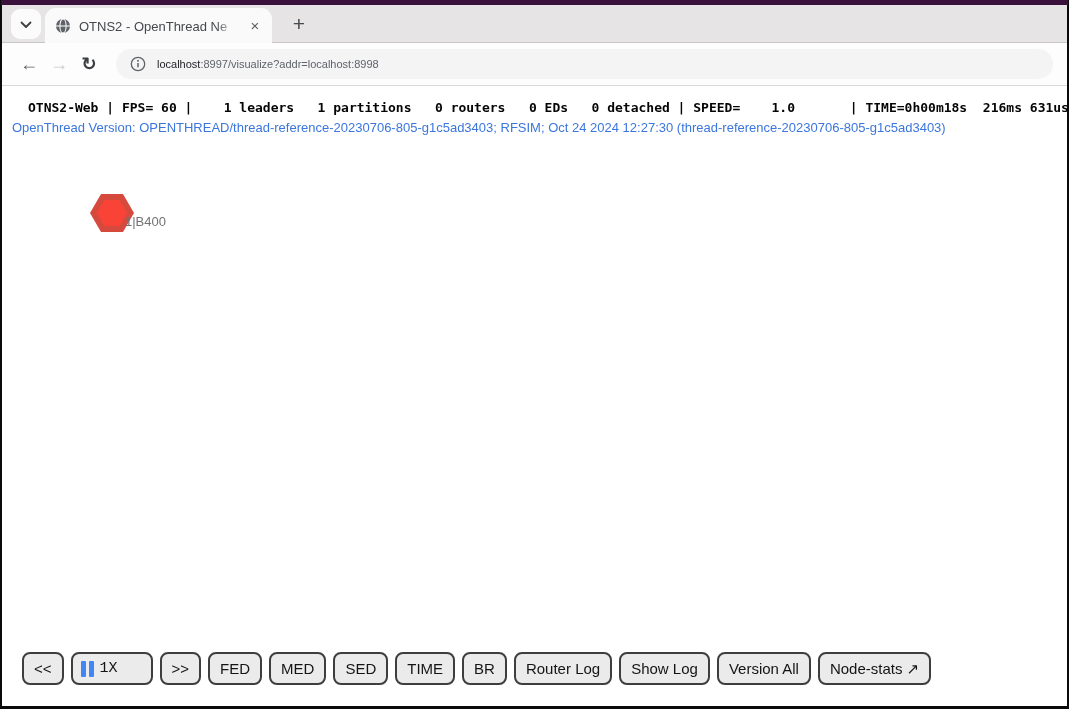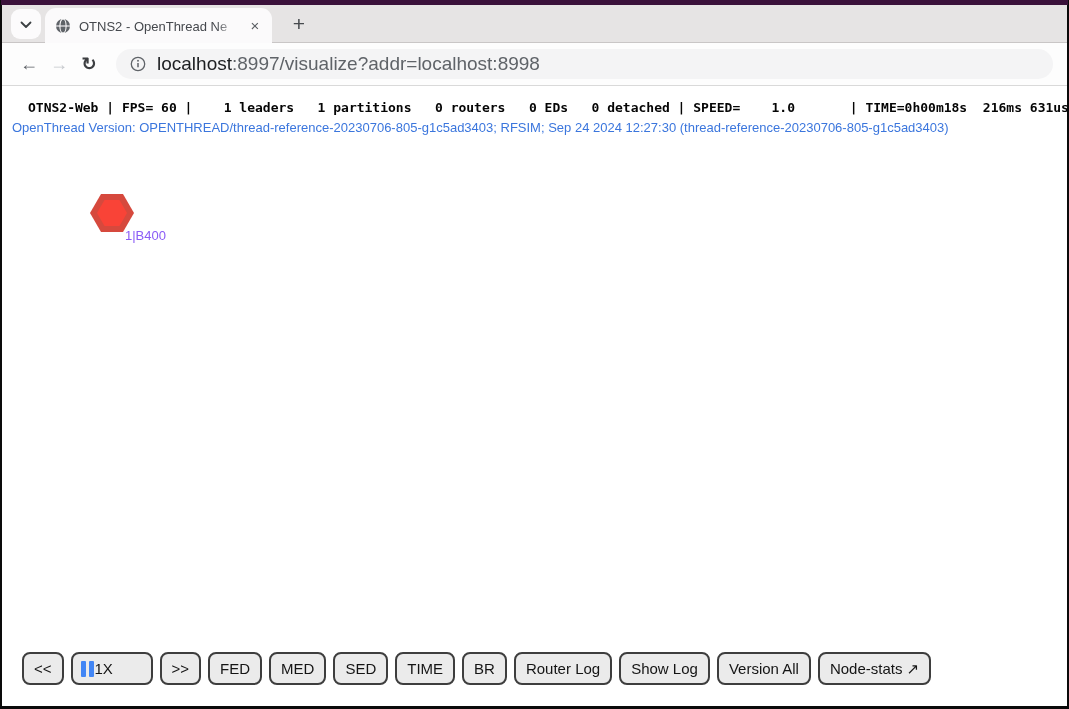--- a/index.html
+++ b/index.html
@@ -78,21 +78,21 @@
   .back-btn { color: #5f6368; }
   .fwd-btn { color: #c6c9cd; }
   .reload-btn { color: #3d3f42; font-size: 18px; font-weight: bold; }
   .omnibox {
     flex: 1; height: 30px; margin-left: 12px;
     background: #f4f4f5; border-radius: 15px;
     display: flex; align-items: center;
     padding: 0 14px;
   }
   .info-icon { flex: 0 0 16px; height: 16px; margin-right: 11px; }
-  .url { font-size: 19px; white-space: nowrap; }
+  .url { font-size: 11px; white-space: nowrap; }
   .url .host { color: #1c1e21; }
   .url .rest { color: #5f6368; }
   
   .content {
     flex: 1; position: relative; background: #ffffff; overflow: hidden;
   }
   .status-line {
     position: absolute; left: 26px; top: 14px;
     font-family: "DejaVu Sans Mono", monospace;
     font-size: 13px; font-weight: 700; color: #050505;
@@ -100,38 +100,38 @@
   }
   .version-line {
     position: absolute; left: 10px; top: 34px;
     font-size: 13px; color: #3b76dd; white-space: pre;
   }
   .node {
     position: absolute; left: 86px; top: 106px; width: 80px; height: 50px;
   }
   .node svg { display: block; }
   .node-label {
-    position: absolute; left: 37px; top: 36px;
-    font-size: 13px; color: #8b5cf6; white-space: nowrap;
+    position: absolute; left: 37px; top: 22px;
+    font-size: 13px; color: #737373; white-space: nowrap;
   }
   
   .toolbar {
     position: absolute; left: 20px; bottom: 21px;
     display: flex; gap: 7px; align-items: center;
   }
   .tbtn {
     height: 33px;
     border: 2px solid #3e3e3e; border-radius: 8px;
     background: #ebebeb;
     color: #141414; font-size: 15px; font-family: "Liberation Sans", sans-serif;
     display: flex; align-items: center; justify-content: center;
     padding: 0 10px; white-space: nowrap;
   }
   .speed-btn {
-    width: 82px; justify-content: flex-start; padding: 0 8px; 
+    width: 82px; justify-content: flex-start; padding: 0 8px; gap: 5px; font-family: Liberation Mono, monospace;
   }
   .pause-icon { width: 14px; height: 16px; flex: 0 0 14px; }
 </style>
 </head>
 <body>
 
 <div class="top-strip"></div>
 
 <div class="window">
 
@@ -175,21 +175,21 @@
           <circle cx="8" cy="4.7" r="0.95" fill="#5f6368"></circle>
         </svg>
       </span>
       <span class="url"><span class="host">localhost</span><span class="rest">:8997/visualize?addr=localhost:8998</span></span>
     </div>
   </div>
 
   <div class="content">
 
     <div class="status-line">OTNS2-Web | FPS= 60 |    1 leaders   1 partitions   0 routers   0 EDs   0 detached | SPEED=    1.0       | TIME=0h00m18s  216ms 631us</div>
-    <div class="version-line">OpenThread Version: OPENTHREAD/thread-reference-20230706-805-g1c5ad3403; RFSIM; Sep 24 2024 12:27:30 (thread-reference-20230706-805-g1c5ad3403)</div>
+    <div class="version-line">OpenThread Version: OPENTHREAD/thread-reference-20230706-805-g1c5ad3403; RFSIM; Oct 24 2024 12:27:30 (thread-reference-20230706-805-g1c5ad3403)</div>
 
     <div class="node">
       <svg width="48" height="44" viewBox="0 0 48 44">
         <polygon points="46,21 35,40.1 13,40.1 2,21 13,1.9 35,1.9" stroke-width="3" stroke-linejoin="round" fill="#d6493d"></polygon>
         <polygon points="39,21 31.5,34 16.5,34 9,21 16.5,8 31.5,8" stroke-width="2" stroke-linejoin="round" fill="#f94337"></polygon>
       </svg>
       <span class="node-label">1|B400</span>
     </div>
 
     <div class="toolbar">

